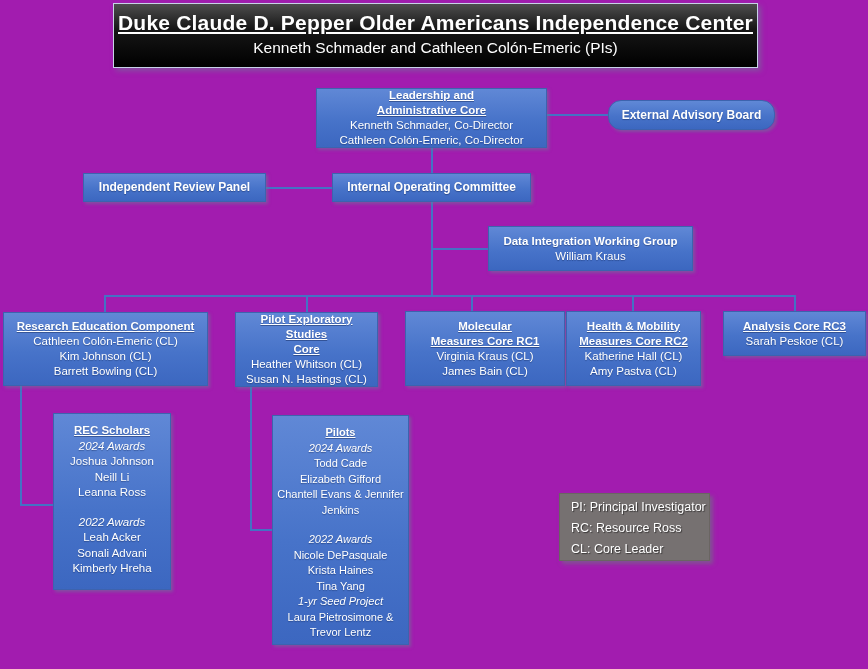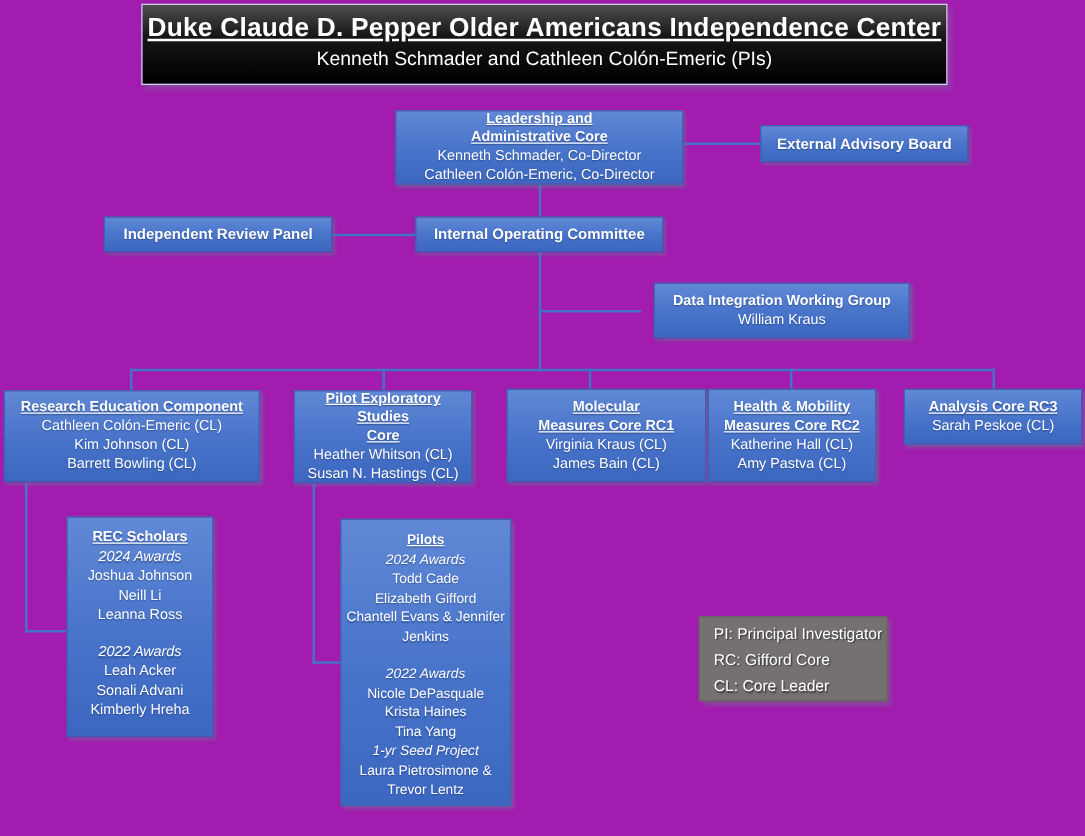--- a/index.html
+++ b/index.html
@@ -20,24 +20,24 @@
     border:1px solid #3d63ae;color:#fff;text-align:center;
     box-shadow:2px 2px 3px rgba(108,120,152,.55);
     font-size:11.5px;line-height:15px;text-shadow:0 1px 1px rgba(15,35,85,.45);
     display:flex;flex-direction:column;justify-content:center;padding:0 3px;}
   .hd{font-weight:bold;text-decoration:underline;}
   .it{font-style:italic;}
   .gap{margin-top:14px;}
 
   
   #leadership{left:316px;top:88px;width:231px;height:60px;}
-  #eab{left:608px;top:100px;width:167px;height:30px;font-weight:bold;font-size:12px;}
+  #eab{left:608px;top:100px;width:167px;height:30px;font-weight:bold;font-size:12px;border-radius:13px;}
   #irp{left:83px;top:173px;width:183px;height:29px;font-weight:bold;font-size:12px;}
   #ioc{left:332px;top:173px;width:199px;height:29px;font-weight:bold;font-size:12px;}
-  #diwg{left:523px;top:226px;width:205px;height:45px;}
+  #diwg{left:488px;top:226px;width:205px;height:45px;}
   #core-rec{left:3px;top:312px;width:205px;height:74px;}
   #core-pilot{left:235px;top:312px;width:143px;height:75px;}
   #core-rc1{left:405px;top:311px;width:160px;height:75px;}
   #core-rc2{left:566px;top:311px;width:135px;height:75px;}
   #core-rc3{left:723px;top:311px;width:143px;height:45px;}
   #scholars{left:53px;top:413px;width:118px;height:177px;justify-content:flex-start;padding-top:9px;line-height:15.5px;}
   #pilots{left:272px;top:415px;width:137px;height:230px;justify-content:flex-start;padding-top:9px;line-height:15.5px;font-size:11px;}
 
   
   .legend{position:absolute;left:559px;top:493px;width:151px;height:68px;box-sizing:border-box;
@@ -153,17 +153,17 @@
     <div class="it gap">2022 Awards</div>
     <div>Nicole DePasquale</div>
     <div>Krista Haines</div>
     <div>Tina Yang</div>
     <div class="it">1-yr Seed Project</div>
     <div>Laura Pietrosimone &amp; Trevor Lentz</div>
   </div>
 
   <div class="legend">
     <div>PI: Principal Investigator</div>
-    <div>RC: Gifford Core</div>
+    <div>RC: Resource Ross</div>
     <div>CL: Core Leader</div>
   </div>
 
 </div>
 
 </body></html>

